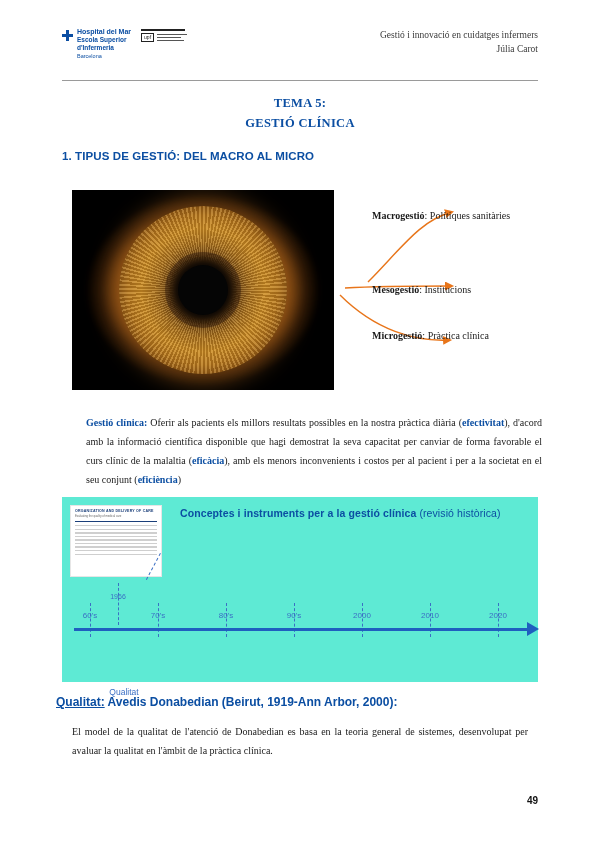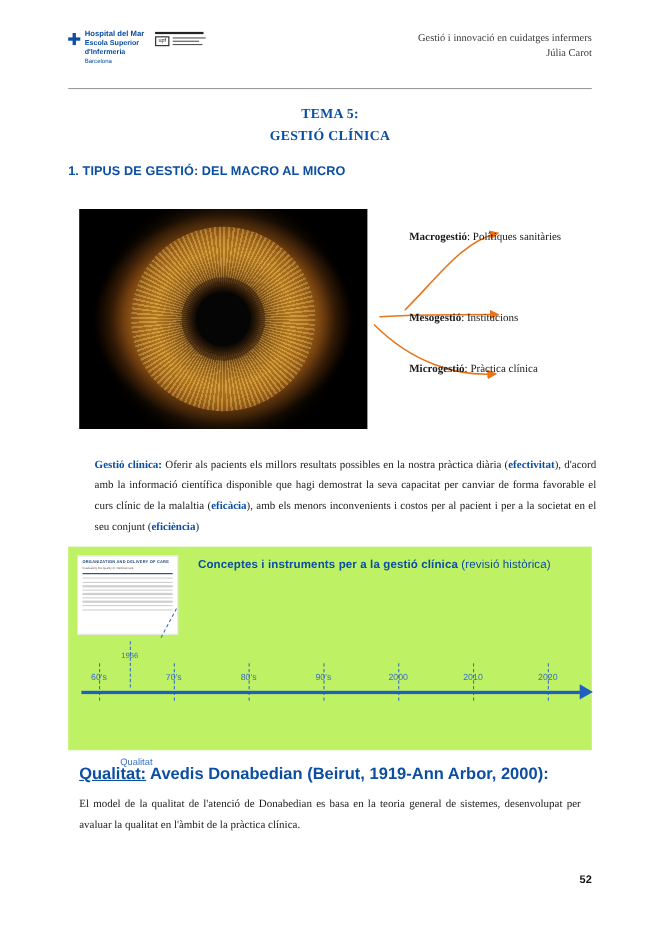--- a/index.html
+++ b/index.html
@@ -277,21 +277,21 @@
     font-weight: bold;
   }
 
   
   .timeline-fig {
     position: absolute;
     top: 497px;
     left: 62px;
     width: 476px;
     height: 185px;
-    background: #bef264;
+    background: #5eead4;
   }
   .tl-title {
     position: absolute;
     top: 10px;
     left: 118px;
     font-family: "Liberation Sans", sans-serif;
     font-size: 10.5px;
     font-weight: bold;
     color: #0b4ea2;
     letter-spacing: 0.1px;
@@ -378,24 +378,24 @@
     font-family: "Liberation Sans", sans-serif;
     font-size: 8.5px;
     color: #3b6fc4;
     transform: translateX(-50%);
   }
 
   
   .bottom-heading {
     position: absolute;
     top: 695px;
-    left: 72px;
+    left: 56px;
     width: 456px;
     font-family: "Liberation Sans", sans-serif;
-    font-size: 15px;
+    font-size: 12px;
     font-weight: bold;
     color: #0b4ea2;
   }
   .bottom-heading .u { text-decoration: underline; }
   .bottom-para {
     position: absolute;
     top: 722px;
     left: 72px;
     width: 456px;
     font-family: "Liberation Serif", serif;
@@ -541,14 +541,14 @@
     <div class="tl-axis-arrow"></div>
 
     <div class="tl-label-below" style="left:62px;margin-top:42px;">Qualitat</div>
   </div>
 
   <div class="bottom-heading">
     <span class="u">Qualitat:</span><span> Avedis Donabedian (Beirut, 1919-Ann Arbor, 2000):</span>
   </div>
   <div class="bottom-para">El model de la qualitat de l'atenció de Donabedian es basa en la teoria general de sistemes, desenvolupat per avaluar la qualitat en l'àmbit de la pràctica clínica.</div>
 
-  <div class="page-number">52</div>
+  <div class="page-number">49</div>
 </div>
 
 </body></html>

